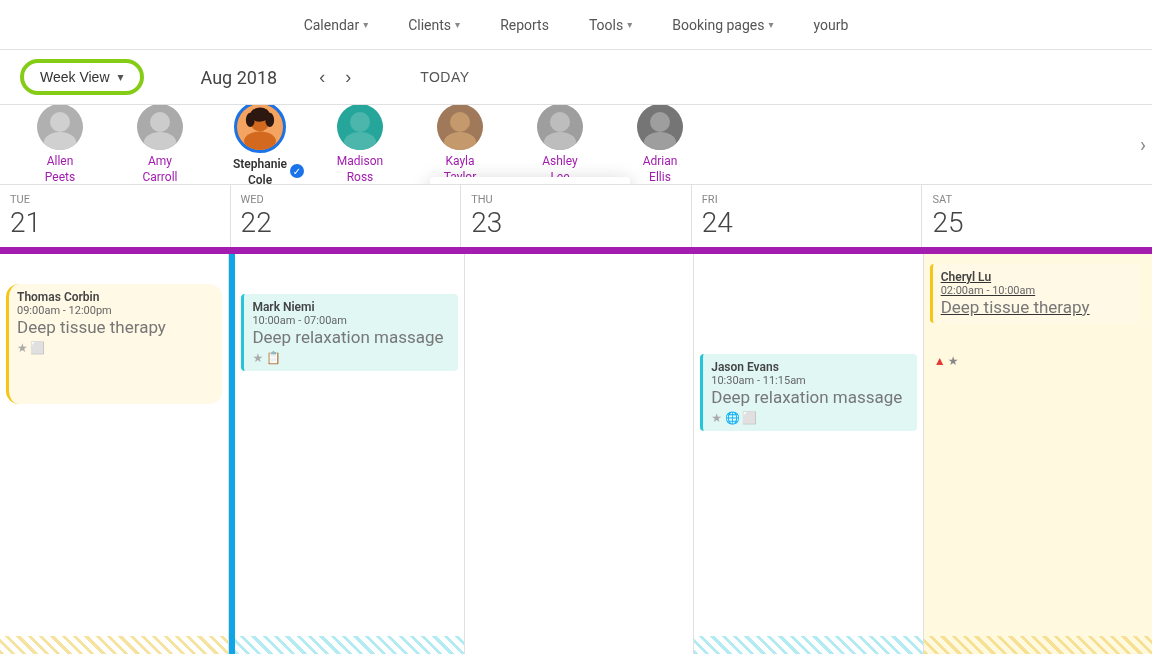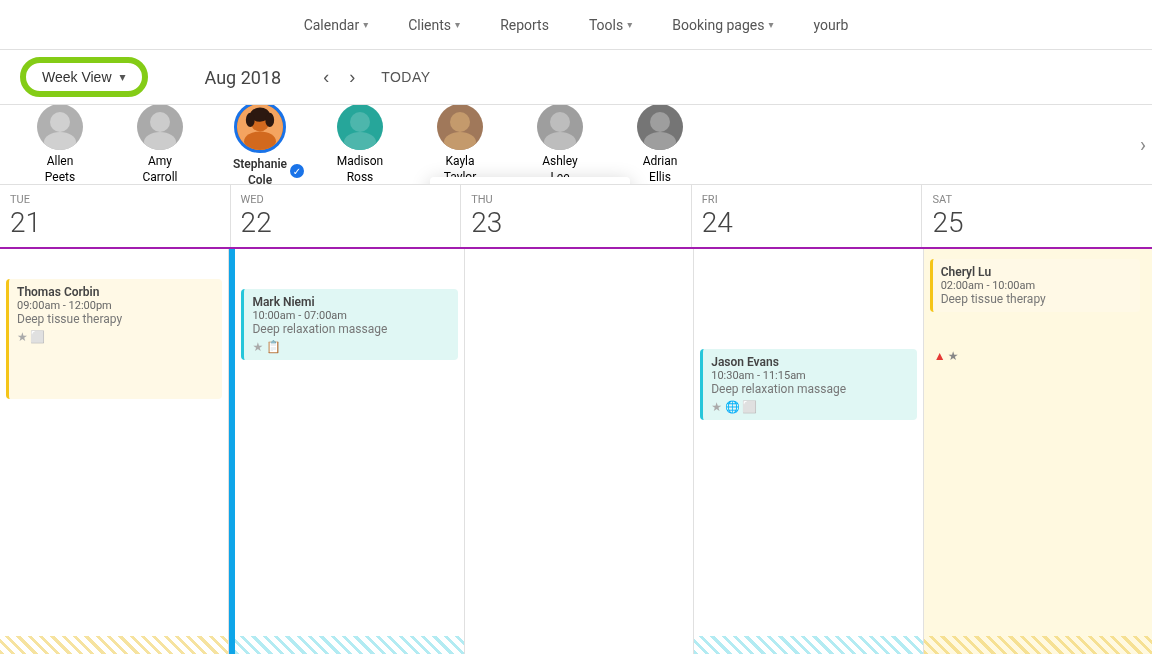--- a/index.html
+++ b/index.html
@@ -16,72 +16,72 @@
     }
     .nav-item .arrow { font-size: 10px; color: #888; }
     .nav-user { font-size: 14px; color: #555; }
 
     
     .toolbar {
       display: flex; align-items: center; padding: 10px 20px; gap: 20px;
       border-bottom: 1px solid #e0e0e0; background: #fff; height: 55px;
     }
     .week-view-btn {
-      border: 6px solid #84cc16; border-radius: 20px; padding: 6px 16px;
+      border: 4px solid #84cc16; border-radius: 20px; padding: 6px 16px;
       font-size: 14px; cursor: pointer; background: #fff; color: #333;
       display: flex; align-items: center; gap: 8px;
     }
     .week-view-btn .arrow { font-size: 12px; color: #555; }
     .month-label { font-size: 18px; color: #444; margin-left: 37px; }
     .nav-arrows { display: flex; gap: 8px; margin-left: 16px; }
     .nav-arrow-btn {
       background: none; border: none; cursor: pointer; font-size: 18px; color: #555; padding: 4px 6px;
     }
     .today-btn {
       font-size: 14px; color: #555; cursor: pointer; letter-spacing: 0.5px; font-weight: 500;
-      background: none; border: none;
+      background: none; border: none; margin-left: 43px;
     }
 
     
     .staff-row {
       display: flex; align-items: center; padding: 0 10px;
       border-bottom: 1px solid #e0e0e0; height: 80px; background: #fff; position: relative;
       overflow: hidden;
     }
     .staff-item {
       display: flex; flex-direction: column; align-items: center; cursor: pointer;
       min-width: 100px; padding: 8px 6px; gap: 4px; position: relative;
     }
     .staff-avatar {
       width: 46px; height: 46px; border-radius: 50%; background: #ccc;
       overflow: hidden; display: flex; align-items: center; justify-content: center;
       font-size: 18px; color: #fff;
     }
-    .staff-name { font-size: 12px; color: #000000; text-align: center; line-height: 1.3; }
+    .staff-name { font-size: 12px; color: #a21caf; text-align: center; line-height: 1.3; }
 
     
     .staff-item.active .staff-avatar { border: 3px solid #1a73e8; }
 
     
     .dropdown-menu {
       position: absolute; top: 72px; left: 430px; z-index: 100;
       background: #fff; border-radius: 4px; box-shadow: 0 4px 20px rgba(0,0,0,0.2);
       min-width: 200px;
     }
     .dropdown-item {
       padding: 12px 20px; font-size: 14px; color: #333; cursor: pointer;
     }
 
     
     .calendar-grid {
       display: flex; flex-direction: column; flex: 1; overflow: hidden;
       height: calc(654px - 50px - 55px - 80px);
     }
     .day-headers {
-      display: flex; border-bottom: 2px solid #a21caf;
+      display: flex; border-bottom: 7px solid #a21caf;
     }
     .day-header {
       flex: 1; padding: 8px 10px; border-right: 1px solid #e0e0e0;
       min-height: 60px;
     }
     .day-header:last-child { border-right: none; }
     .day-name { font-size: 11px; color: #888; text-transform: uppercase; }
     .day-number { font-size: 28px; color: #444; font-weight: 300; }
 
     .calendar-body {
@@ -97,21 +97,21 @@
     .appt-card {
       position: absolute; left: 6px; right: 6px; border-radius: 4px;
       padding: 6px 8px; font-size: 11px; cursor: pointer;
     }
     .appt-card.yellow { background: #fff9e6; border-left: 3px solid #f5c518; }
     .appt-card.teal { background: #e0f7f4; border-left: 3px solid #26c6da; }
     .appt-card.yellow-sat { background: #fff9e6; border-left: 3px solid #f5c518; }
 
     .appt-name { font-weight: 600; color: #444; font-size: 12px; }
     .appt-time { color: #666; font-size: 11px; }
-    .appt-service { color: #777; font-size: 12px; }
+    .appt-service { color: #777; font-size: 17px; }
     .appt-icons { margin-top: 4px; color: #aaa; font-size: 12px; }
 
     
     .hatch {
       position: absolute; bottom: 0; left: 0; right: 0; height: 18px;
       background: repeating-linear-gradient(
         45deg, #f0d060 0px, #f0d060 3px, transparent 3px, transparent 8px
       );
       opacity: 0.6;
     }
@@ -287,21 +287,21 @@
     </div>
     <div class="day-header">
       <div class="day-name">Sat</div>
       <div class="day-number">25</div>
     </div>
   </div>
 
   <div class="calendar-body">
 
     <div class="day-col" style="position:relative;">
-      <div class="appt-card yellow" style="position:absolute; top:30px; left:6px; right:6px; bottom:20px; max-height:120px;">
+      <div class="appt-card yellow" style="position:absolute; top:30px; left:6px; right:6px; bottom:20px; max-height:120px;border-radius:13px;">
         <div class="appt-name">Thomas Corbin</div>
         <div class="appt-time">09:00am - 12:00pm</div>
         <div class="appt-service">Deep tissue therapy</div>
         <div class="appt-icons">★ ⬜</div>
       </div>
       <div class="hatch"></div>
     </div>
 
     <div class="day-col" style="position:relative; border-left: 6px solid #0ea5e9; text-decoration: underline;">
       <div class="appt-card teal" style="position:absolute; top:40px; left:6px; right:6px; max-height:110px;">
@@ -320,21 +320,21 @@
       <div class="appt-card teal" style="position:absolute; top:100px; left:6px; right:6px; max-height:110px;">
         <div class="appt-name">Jason Evans</div>
         <div class="appt-time">10:30am - 11:15am</div>
         <div class="appt-service">Deep relaxation massage</div>
         <div class="appt-icons">★ 🌐 ⬜</div>
       </div>
       <div class="hatch teal" style="bottom:0;"></div>
     </div>
 
     <div class="day-col sat-col" style="position:relative; background:#fff9e0;">
-      <div class="appt-card yellow-sat" style="position:absolute; top:10px; left:6px; right:12px; background:#fff9e6; border-left:3px solid #f5c518;">
+      <div class="appt-card yellow-sat" style="position:absolute; top:10px; left:6px; right:12px; background:#fff9e6; border-left:3px solid #f5c518;text-decoration:underline;">
         <div class="appt-name">Cheryl Lu</div>
         <div class="appt-time">02:00am - 10:00am</div>
         <div class="appt-service">Deep tissue therapy</div>
       </div>
       <div style="position:absolute; top:100px; left:10px; font-size:12px; color:#e53935;">▲</div>
       <div style="position:absolute; top:100px; left:24px; font-size:12px; color:#888;">★</div>
       <div class="hatch" style="bottom:0;"></div>
     </div>
   </div>
 </div>

